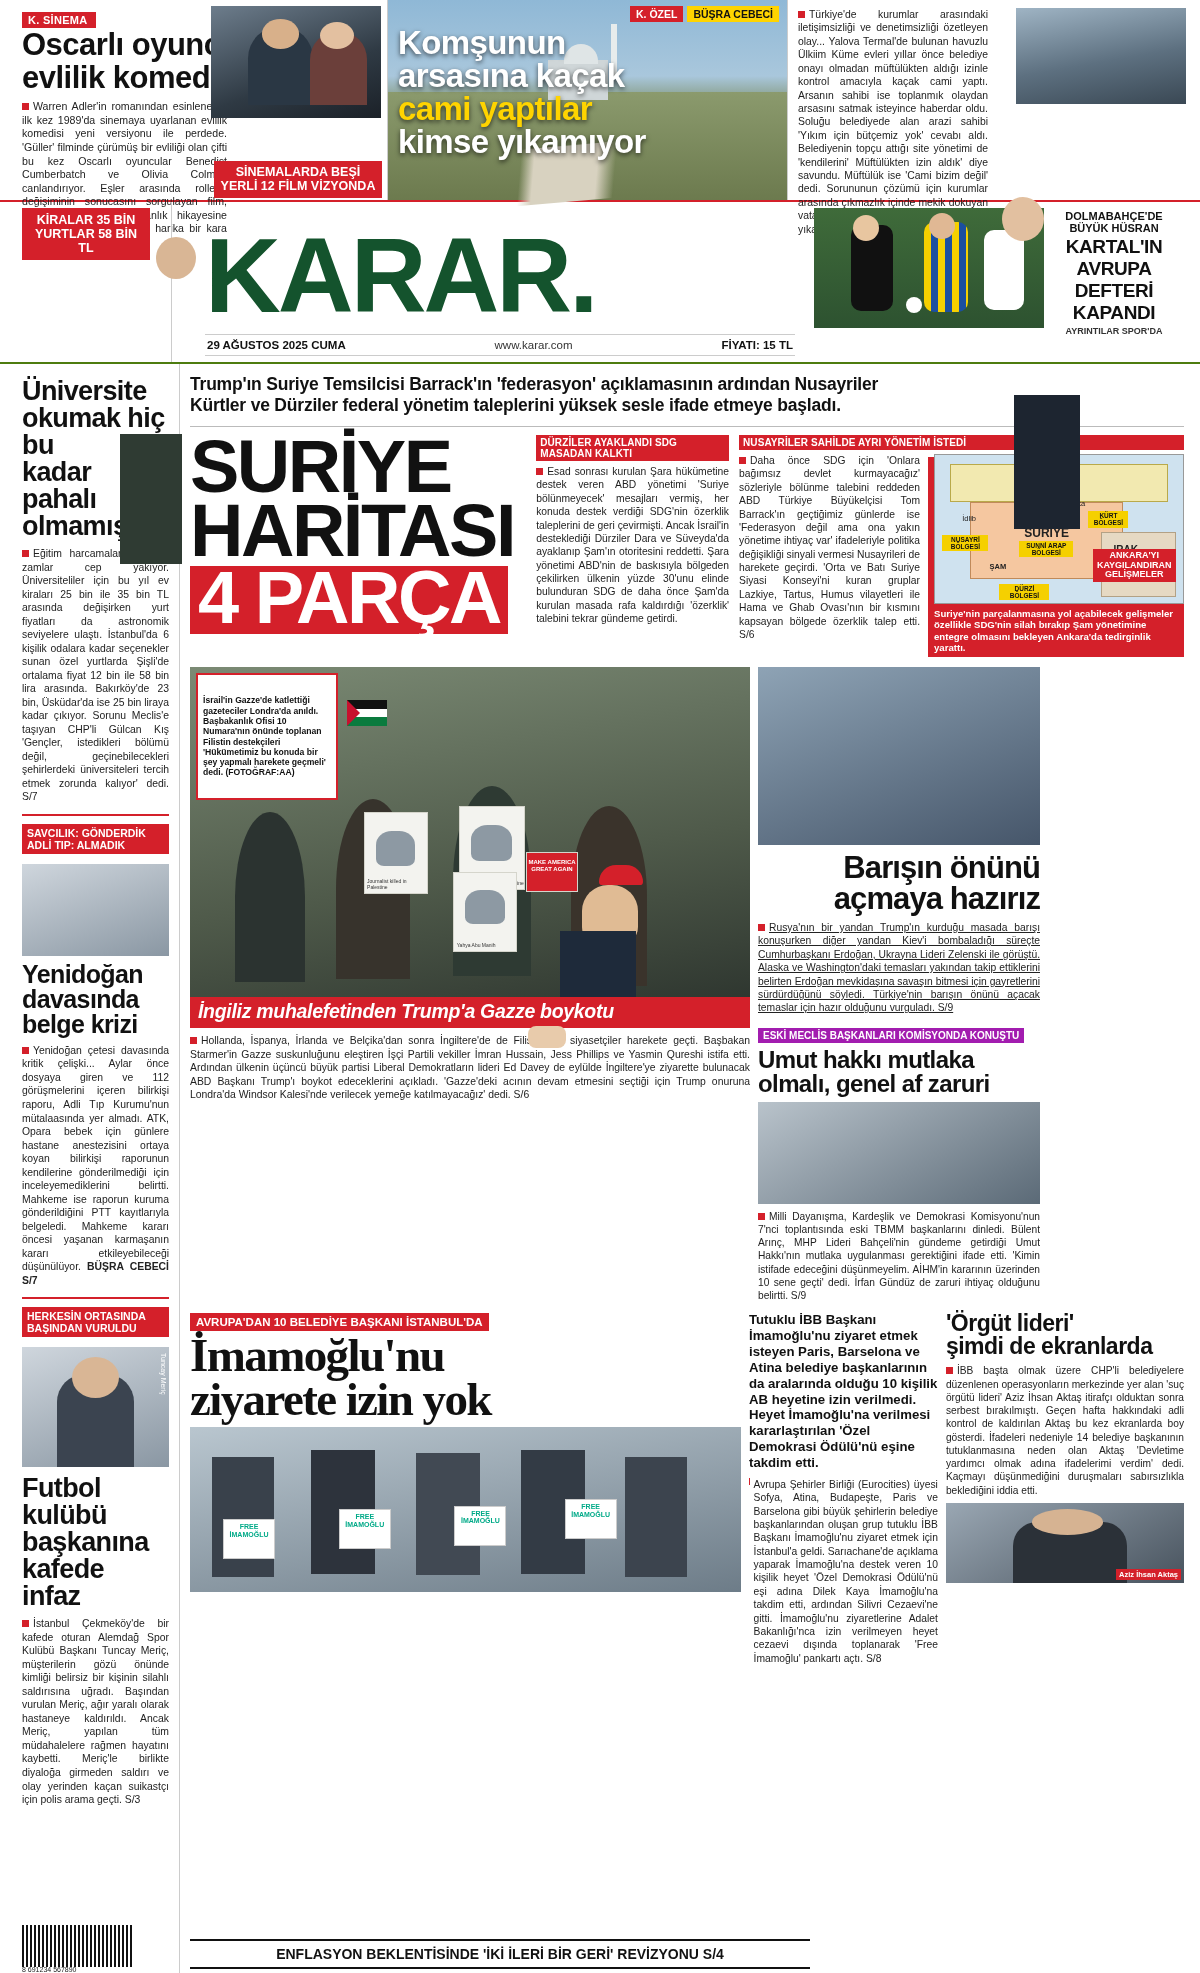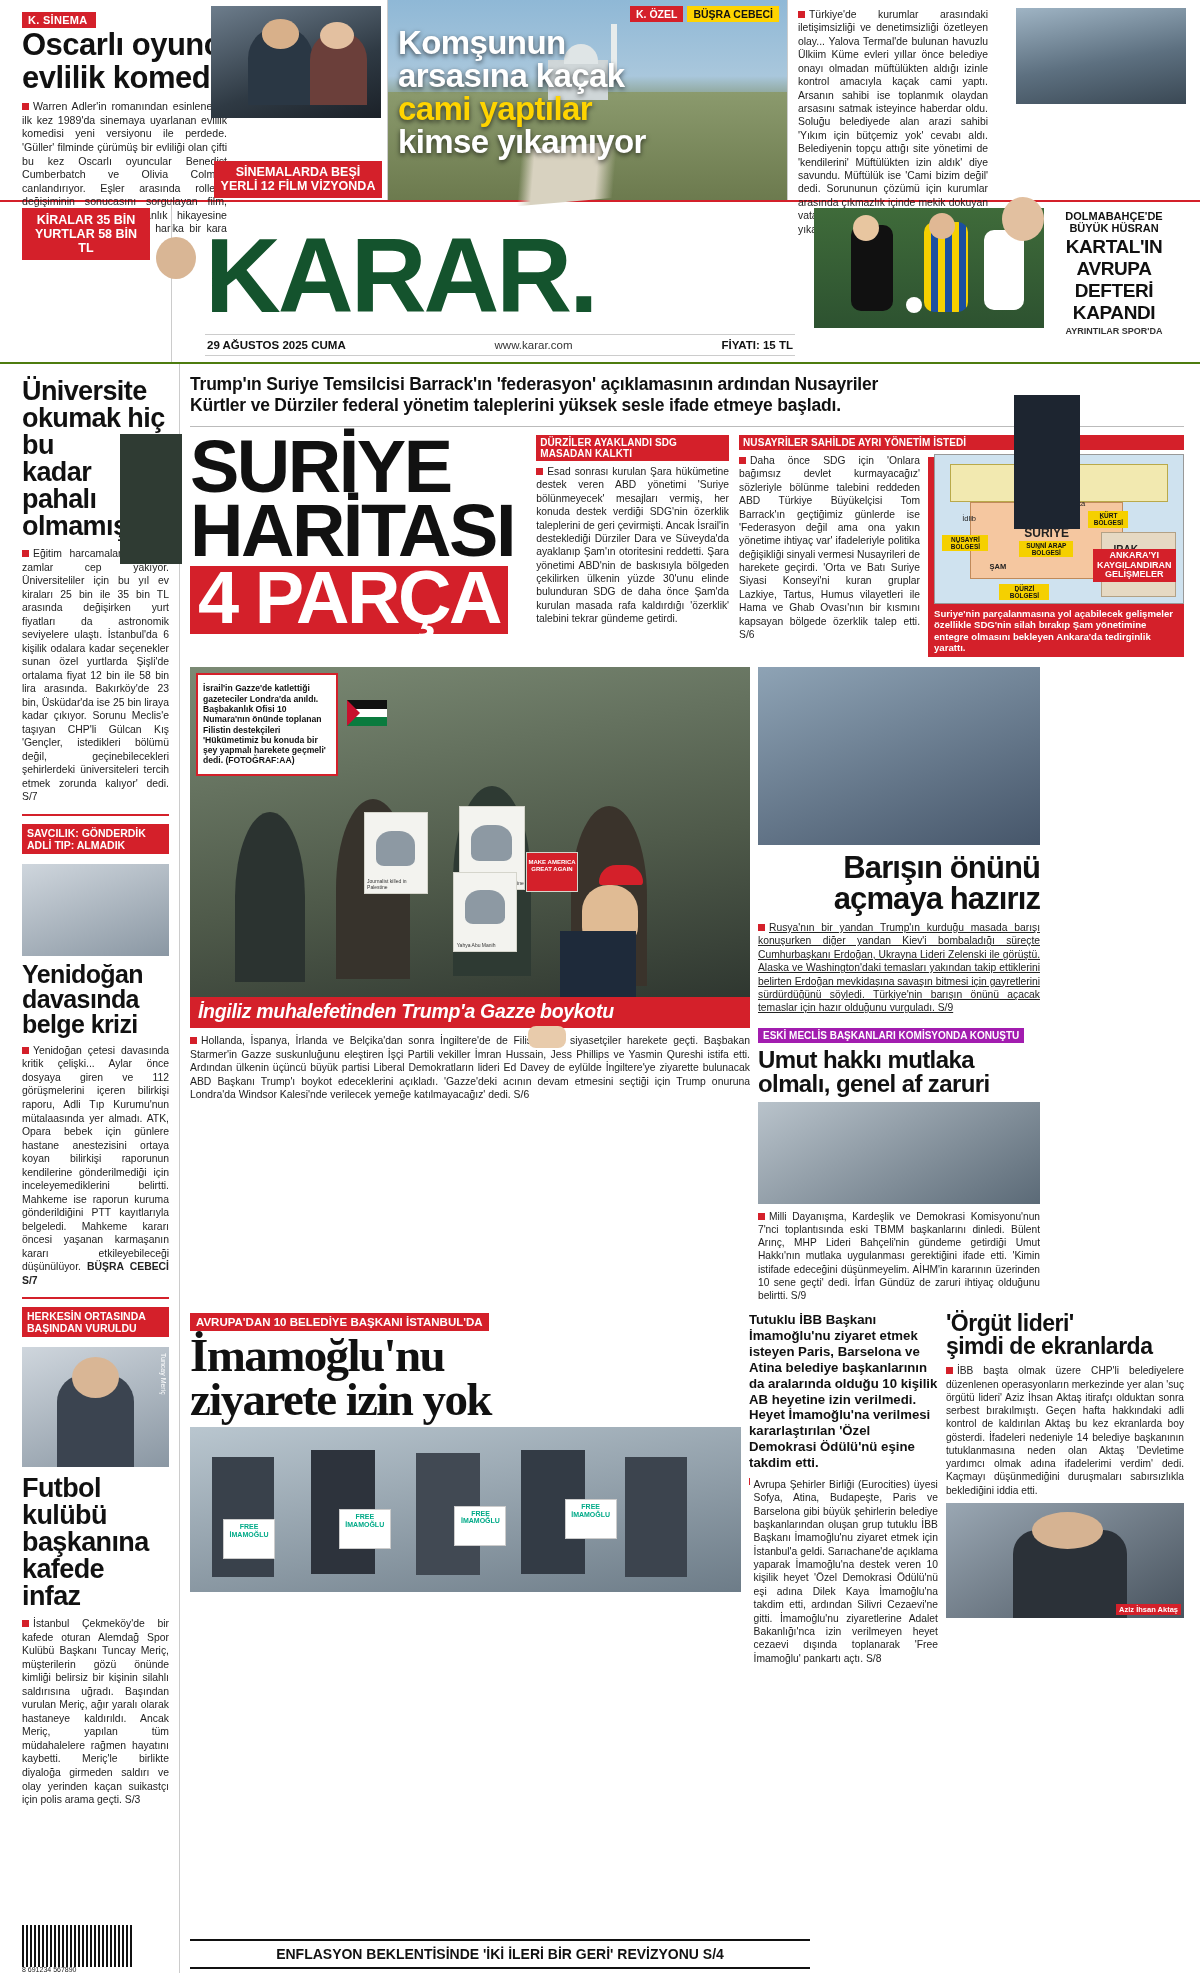--- a/index.html
+++ b/index.html
@@ -144,21 +144,21 @@
   .map-lbl { position:absolute; font-size:7.5px; font-weight:bold; color:#222;}
   .map-tag { position:absolute; background:#f5d000; color:#111; font-size:6.5px; font-weight:bold; padding:1px 2px; line-height:1.1; text-align:center;}
   .map-strap { background:#d4202a; color:#fff; font-size:9.6px; font-weight:bold; line-height:1.18; padding:4px 6px; margin-top:3px; }
 
   
   .photoblock { margin-top:10px; display:flex; gap:8px; }
   .pb-main { width: 560px; position:relative; }
   .pb-img { width:100%; height:330px; background:linear-gradient(170deg,#7b8a74,#4f5a4a 60%,#2f3730); position:relative; overflow:hidden;}
   .pb-caption-box {
     position:absolute; left:6px; top:6px; width:142px;
-    background:#fff; border:2px solid #d4202a; padding:8px 5px;
+    background:#fff; border:2px solid #d4202a; padding:20px 5px;
     font-size:8.6px; line-height:1.2; color:#111; font-weight:bold;
   }
   .pb-strap {
     background:#d4202a; color:#fff; font-size:19.5px; font-weight:bold;
     padding:5px 8px; font-style:italic; letter-spacing:-.3px; margin-top:-2px;
   }
   .pb-body { font-size:10.4px; line-height:1.3; color:#222; text-align:justify; margin-top:6px;}
   .pb-side { width: 282px; }
   .ps-img { width:100%; height:178px; background:linear-gradient(160deg,#8ea3b5,#46566a);}
   .ps-title { font-size:31px; font-weight:bold; line-height:0.98; color:#111; letter-spacing:-.9px; margin-top:8px; text-align:right;}
@@ -504,21 +504,21 @@
         </div>
 
         <div class="bt-right">
           <div class="br-title">
             <div class="q">'Örgüt lideri'</div>
             <div>şimdi de ekranlarda</div>
           </div>
           <div class="br-body">
             <span class="sq"></span><span>İBB başta olmak üzere CHP'li belediyelere düzenlenen operasyonların merkezinde yer alan 'suç örgütü lideri' Aziz İhsan Aktaş itirafçı olduktan sonra serbest bırakılmıştı. Geçen hafta hakkındaki adli kontrol de kaldırılan Aktaş bu kez ekranlarda boy gösterdi. İfadeleri nedeniyle 14 belediye başkanının tutuklanmasına neden olan Aktaş 'Devletime yardımcı olmak adına ifadelerimi verdim' dedi. Kaçmayı düşünmediğini duruşmaları sabırsızlıkla beklediğini iddia etti.</span>
           </div>
-          <div class="br-img" style="height:115px;position:relative;">
+          <div class="br-img" style="height:80px;position:relative;">
             <div style="position:absolute;left:28%;top:24%;width:48%;height:76%;background:#2b3138;border-radius:24px 24px 0 0;"></div>
             <div style="position:absolute;left:36%;top:8%;width:30%;height:32%;background:#d6b392;border-radius:50%;"></div>
             <div style="position:absolute;right:3px;bottom:3px;background:#d4202a;color:#fff;font-size:7.5px;font-weight:bold;padding:1px 3px;">Aziz İhsan Aktaş</div>
           </div>
         </div>
       </div>
 
     </div>
   </div>
 

